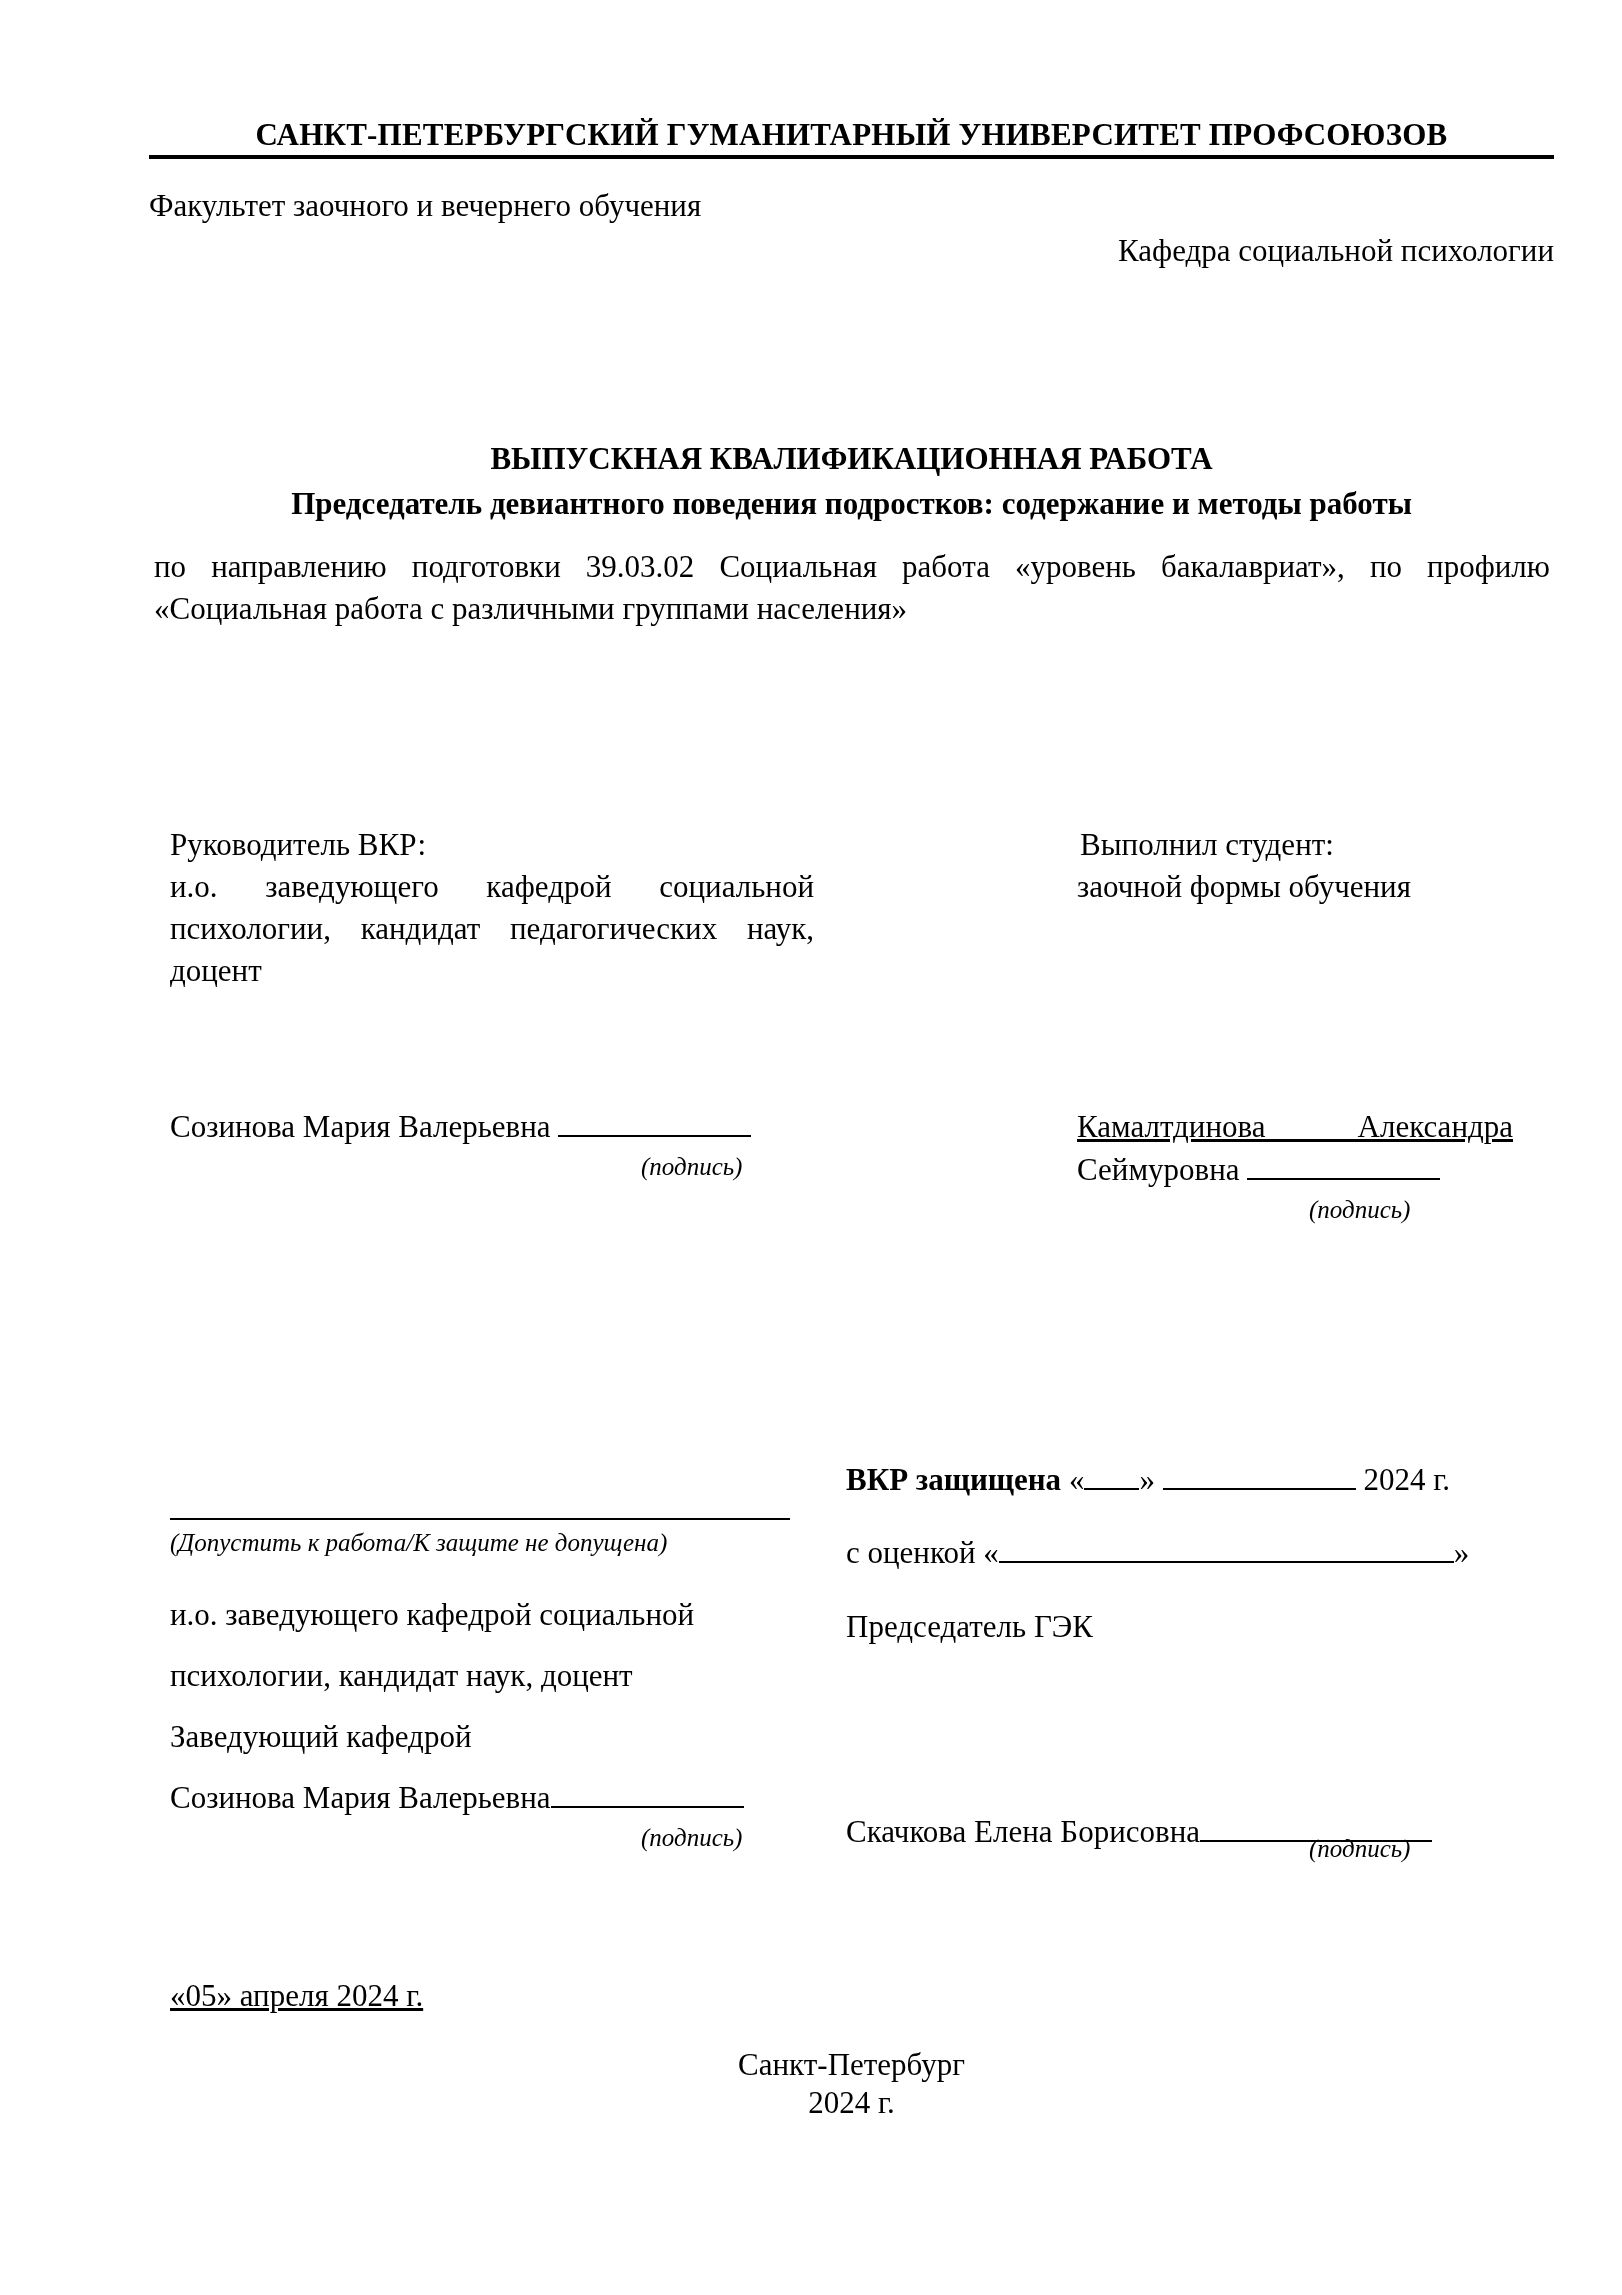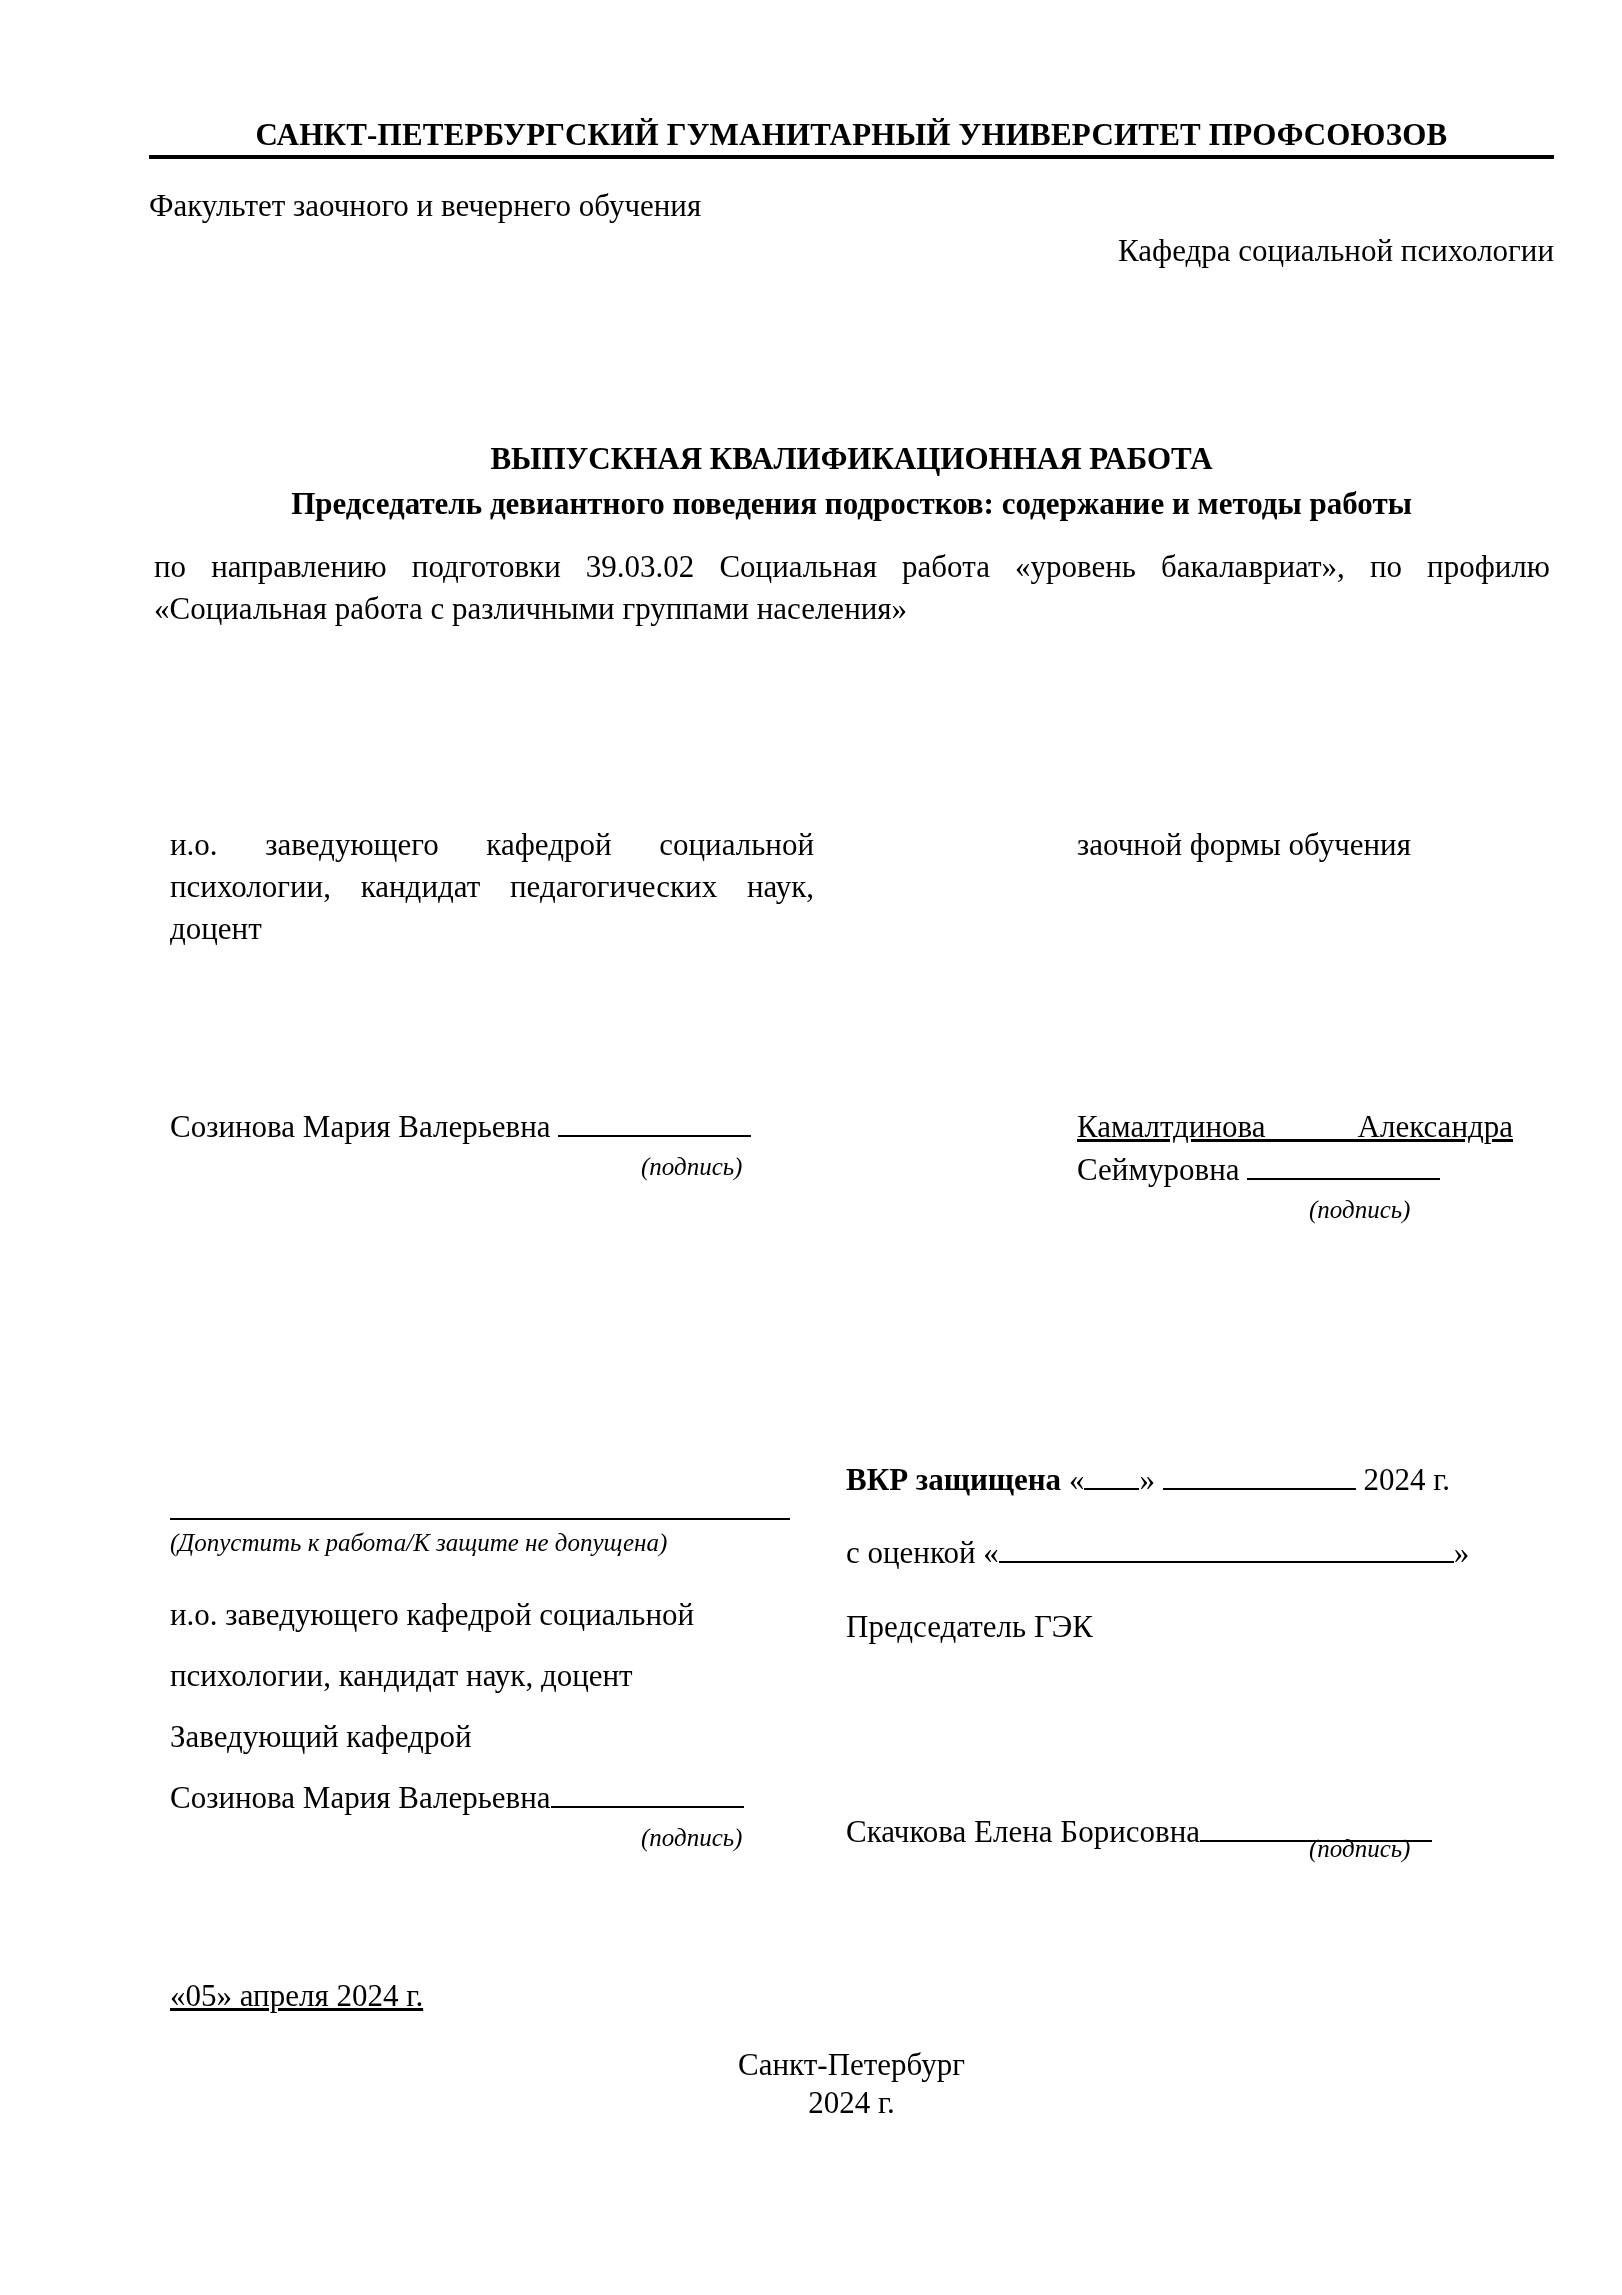--- a/index.html
+++ b/index.html
@@ -83,30 +83,32 @@
 <div class="abs univ">САНКТ-ПЕТЕРБУРГСКИЙ ГУМАНИТАРНЫЙ УНИВЕРСИТЕТ ПРОФСОЮЗОВ</div>
 <div class="abs univ-rule"></div>
 <div class="abs faculty">Факультет заочного и вечернего обучения</div>
 <div class="abs department">Кафедра социальной психологии</div>
 
 <div class="abs work-type">ВЫПУСКНАЯ КВАЛИФИКАЦИОННАЯ РАБОТА</div>
 <div class="abs work-title">Председатель девиантного поведения подростков: содержание и методы работы</div>
 <div class="abs direction">по направлению подготовки 39.03.02 Социальная работа «уровень бакалавриат», по профилю «Социальная работа с различными группами населения»</div>
 
 <div class="abs col-left txt" style="top:824px; width:644px;">
+  <div>Руководитель ВКР:</div>
   <div class="justify-last-left" style="width:644px;">и.о. заведующего кафедрой социальной психологии, кандидат педагогических наук, доцент</div>
 </div>
 
 <div class="abs col-left txt" style="top:1106px;">
   <span>Созинова Мария Валерьевна</span>
   <span class="uline" style="width:193px;"></span>
 </div>
 <div class="abs caption" style="left:641px; top:1152px;">(подпись)</div>
 
 <div class="abs col-right txt" style="top:824px; left:1077px; width:440px;">
+  <div style="padding-left:3.1px;">Выполнил студент:</div>
   <div>заочной формы обучения</div>
 </div>
 
 <div class="abs txt justify" style="left:1077px; top:1106px; width:436px;">Камалтдинова Александра</div>
 <div class="abs txt" style="left:1077px; top:1149px;">
   <span>Сеймуровна</span>
   <span class="uline" style="width:193px;"></span>
 </div>
 <div class="abs caption" style="left:1309px; top:1195px;">(подпись)</div>
 

